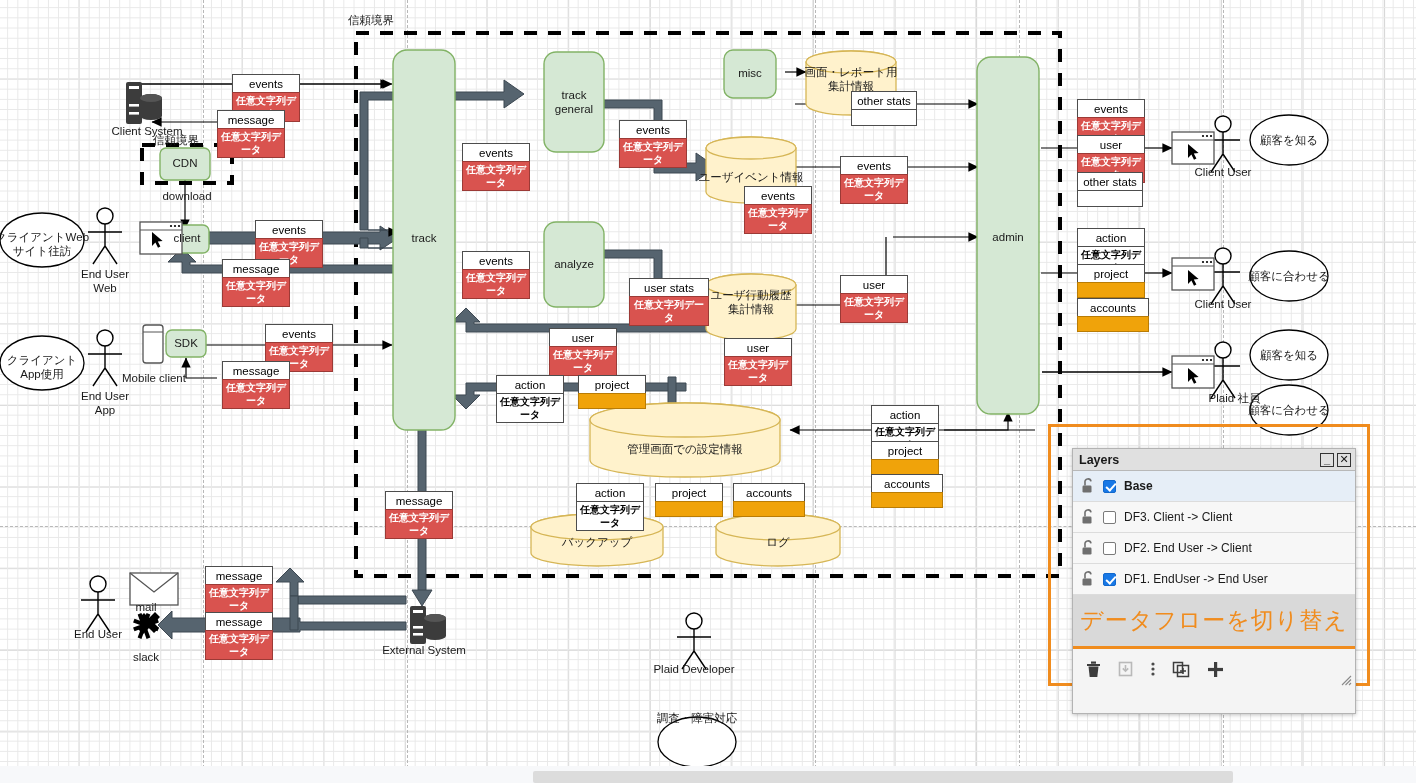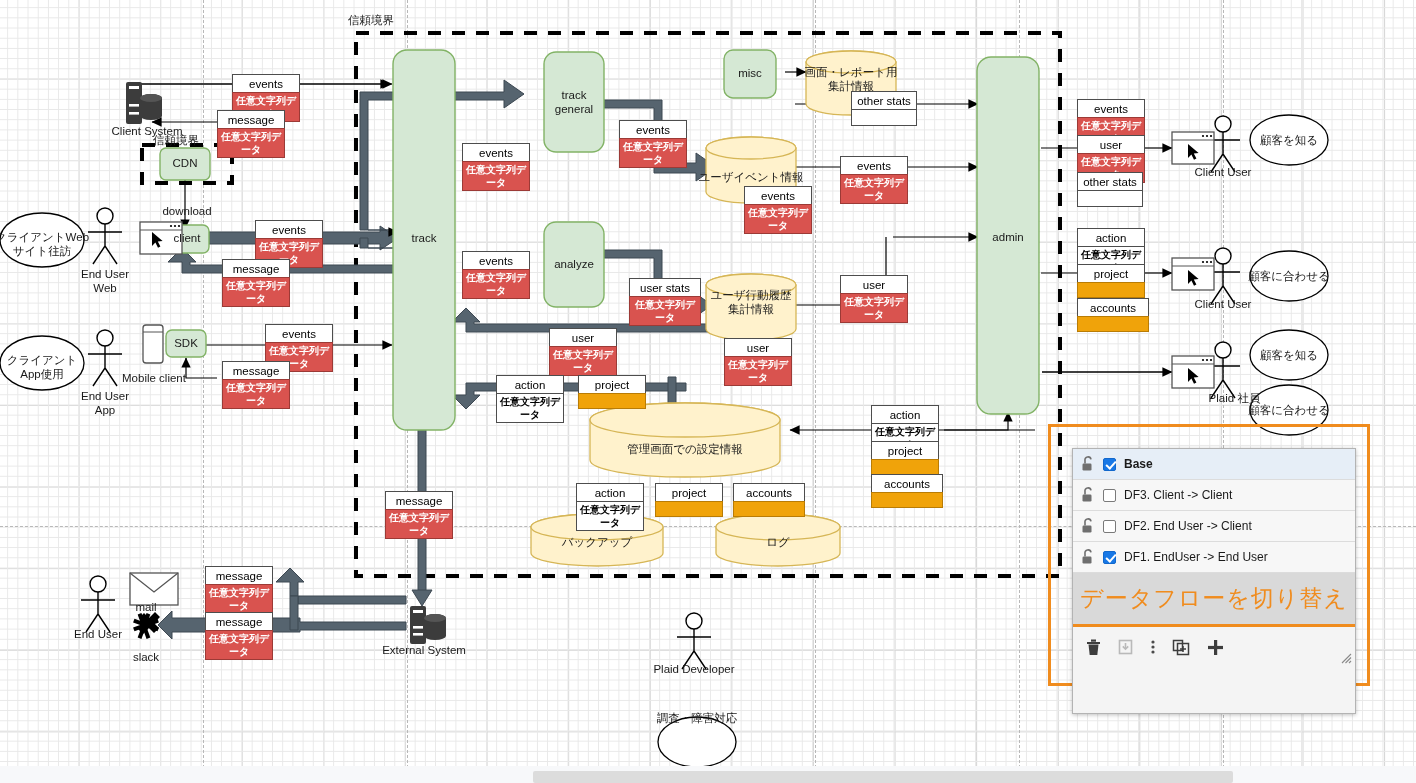--- a/index.html
+++ b/index.html
@@ -373,21 +373,21 @@
   <div class="lbl c" style="left:1289px;top:270px;">顧客に合わせる</div>
   <div class="lbl c" style="left:1289px;top:349px;">顧客を知る</div>
   <div class="lbl c" style="left:1289px;top:404px;">顧客に合わせる</div>
   <div class="lbl c" style="left:697px;top:712px;">調査・障害対応</div>
 
   <div class="lbl c" style="left:147px;top:125px;">Client System</div>
   <div class="lbl c" style="left:154px;top:372px;">Mobile client</div>
   <div class="lbl c" style="left:424px;top:644px;">External System</div>
   <div class="lbl c" style="left:146px;top:601px;">mail</div>
   <div class="lbl c" style="left:146px;top:651px;">slack</div>
-  <div class="lbl c" style="left:187px;top:205px;">download</div>
+  <div class="lbl c" style="left:187px;top:190px;">download</div>
 </div>
 
 <div id="chips">
     <div class="chip" style="left: 232px; top: 74px; width: 68px;">
       <div class="h">events</div>
       <div class="b">任意文字列データ</div>
     </div>
     <div class="chip" style="left: 217px; top: 110px; width: 68px;">
       <div class="h">message</div>
       <div class="b">任意文字列データ</div>
@@ -421,21 +421,21 @@
       <div class="b">任意文字列データ</div>
     </div>
     <div class="chip" style="left: 744px; top: 186px; width: 68px;">
       <div class="h">events</div>
       <div class="b">任意文字列データ</div>
     </div>
     <div class="chip" style="left: 840px; top: 156px; width: 68px;">
       <div class="h">events</div>
       <div class="b">任意文字列データ</div>
     </div>
-    <div class="chip" style="left: 629px; top: 278px; width: 72px;">
+    <div class="chip" style="left: 629px; top: 278px; width: 80px;">
       <div class="h">user stats</div>
       <div class="b">任意文字列データ</div>
     </div>
     <div class="chip" style="left: 549px; top: 328px; width: 68px;">
       <div class="h">user</div>
       <div class="b">任意文字列データ</div>
     </div>
     <div class="chip" style="left: 724px; top: 338px; width: 68px;">
       <div class="h">user</div>
       <div class="b">任意文字列データ</div>
@@ -513,20 +513,26 @@
       <div class="b orange" style="height: 16px;">&nbsp;</div>
     </div>
     <div class="chip" style="left: 1077px; top: 298px; width: 72px;">
       <div class="h">accounts</div>
       <div class="b orange" style="height: 16px;">&nbsp;</div>
     </div>
   </div>
 
 <div id="layersHighlight"></div>
 <div id="layers">
+  <div class="title">
+    <span>Layers</span>
+    <span class="sp"></span>
+    <span class="winbtn" style="align-items:flex-end;padding-bottom:1px;">_</span>
+    <span class="winbtn">✕</span>
+  </div>
   <div class="rows" id="layerRows">
       <div class="row sel bold">
         <svg width="14" height="16">
           <g fill="none" stroke="#6f6f6f" stroke-width="1.6">
             <path d="M4,7.5 V4.6 a3,3 0 0 1 6,-1.2"></path>
           </g>
           <rect x="1.5" y="7.5" width="9" height="7" rx="1.2" fill="#6f6f6f"></rect>
         </svg>
         <span class="cb on"></span>
         <span class="name">Base</span>

